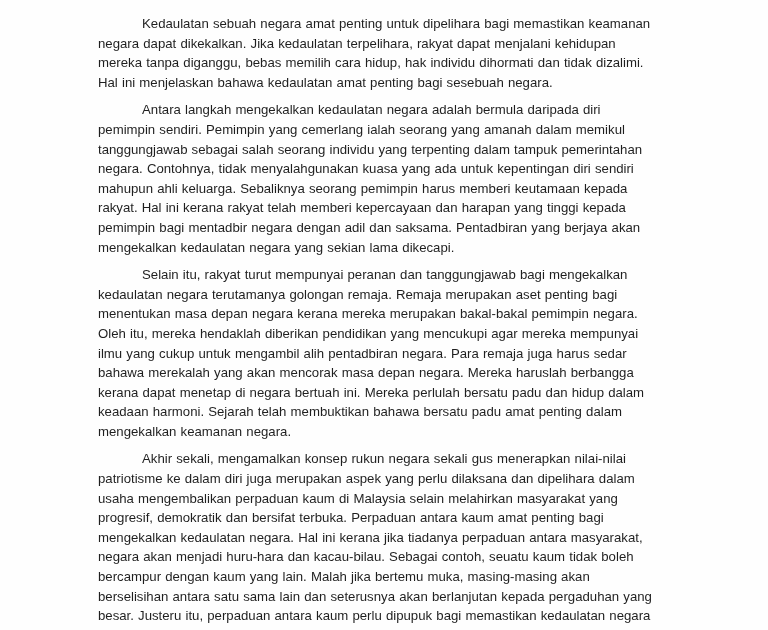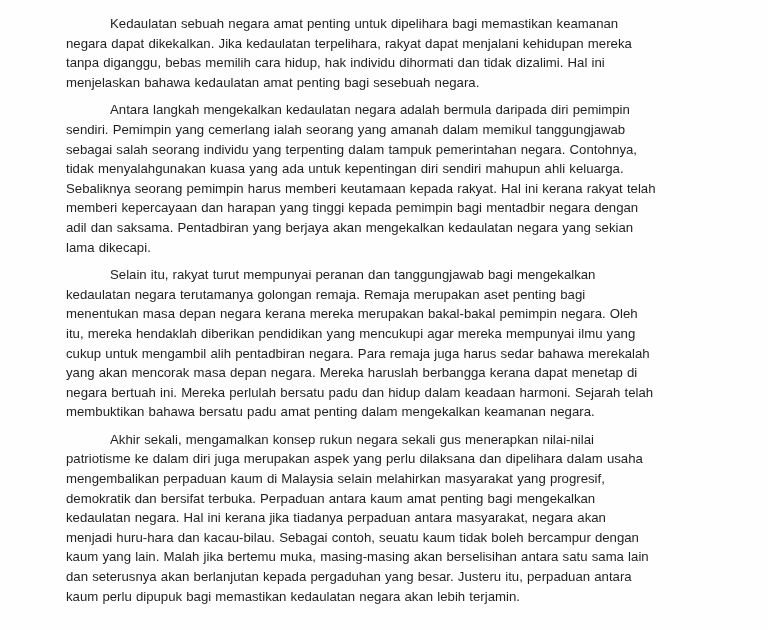--- a/index.html
+++ b/index.html
@@ -9,21 +9,21 @@
   }
   .page {
     position: relative;
     width: 768px;
     height: 630px;
     background: #fefefe;
     overflow: hidden;
     font-family: "Liberation Sans", "DejaVu Sans", sans-serif;
     color: #1f1f1f;
     box-sizing: border-box;
-    padding: 14px 112px 0 66px;
+    padding: 14px 112px 0 98px;
   }
   .para {
     font-size: 13.2px;
     line-height: 19.6px;
     text-align: left;
     text-indent: 44px;
     margin: 0 0 8px 0;
     word-spacing: 0.5px;
   }
 </style>

